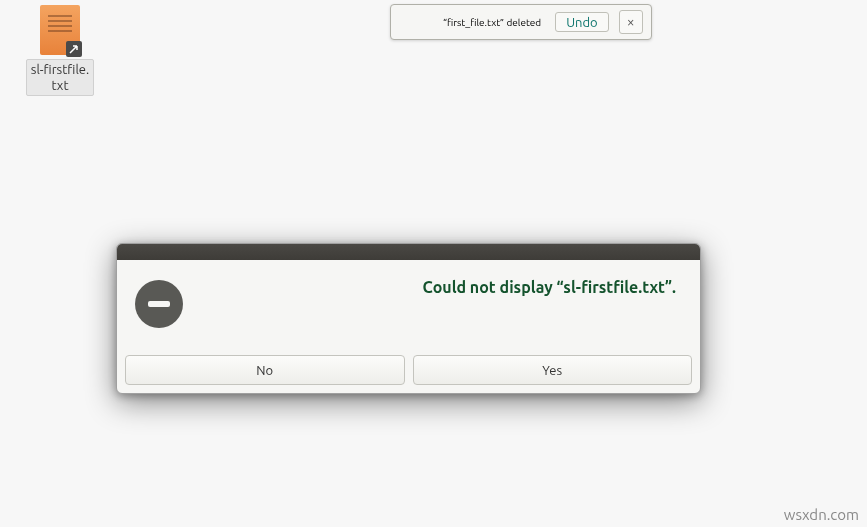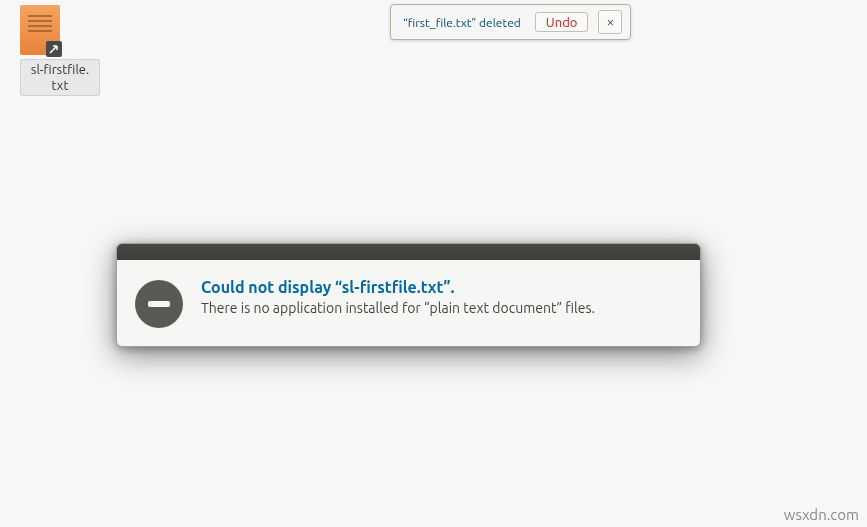--- a/index.html
+++ b/index.html
@@ -18,20 +18,21 @@
     }
     
     
     .file-icon-wrapper {
       position: absolute;
       top: 5px;
       left: 20px;
       width: 80px;
       display: flex;
       flex-direction: column;
+      align-items: center;
       cursor: pointer;
     }
     
     .file-icon {
       width: 40px;
       height: 50px;
       position: relative;
       background: linear-gradient(to bottom, #f4a460 0%, #e8823a 100%);
       border-radius: 2px;
       margin-bottom: 4px;
@@ -87,32 +88,33 @@
       border: 1px solid #b0b0a8;
       border-radius: 4px;
       padding: 5px 8px;
       display: flex;
       align-items: center;
       gap: 10px;
       box-shadow: 0 1px 3px rgba(0,0,0,0.15);
     }
     
     .toast-text {
-      font-size: 12px;
-      color: #0c4a6e;
+      font-size: 10px;
+      color: #000000;
       padding: 0 4px;
+      margin-left: 40px;
     }
     
     .toast-undo {
       background: #f9f9f7;
       border: 1px solid #c0c0b8;
       border-radius: 3px;
       padding: 2px 10px;
       font-size: 13px;
-      color: #b91c1c;
+      color: #0f766e;
       cursor: pointer;
     }
     
     .toast-close {
       border: 1px solid #c0c0b8;
       background: #f9f9f7;
       border-radius: 3px;
       width: 24px;
       height: 24px;
       display: flex;
@@ -166,23 +168,23 @@
       border-radius: 2px;
     }
     
     .dialog-text {
       flex: 1;
     }
     
     .dialog-title {
       font-size: 16px;
       font-weight: bold;
-      color: #0369a1;
-      text-align: left;
-      margin-bottom: 3px;
+      color: #14532d;
+      text-align: right;
+      margin-bottom: 14px;
     }
     
     .dialog-body {
       font-size: 14px;
       color: #454541;
       line-height: 1.35;
     }
     
     .dialog-buttons {
       display: flex;
@@ -233,19 +235,23 @@
 
 <div class="dialog">
   <div class="dialog-titlebar"></div>
   <div class="dialog-content">
     <div class="dialog-icon">
       <div class="dialog-icon-inner"></div>
     </div>
     <div class="dialog-text">
       <div class="dialog-title">Could not display “sl-firstfile.txt”.</div>
       <div class="dialog-body">
-        <span>There is no application installed for “plain text document” files.</span><br>
+        <br>
       </div>
     </div>
   </div>
+  <div class="dialog-buttons">
+    <button class="dialog-button">No</button>
+    <button class="dialog-button">Yes</button>
+  </div>
 </div>
 
 <div class="watermark">wsxdn.com</div>
 
 </body></html>

